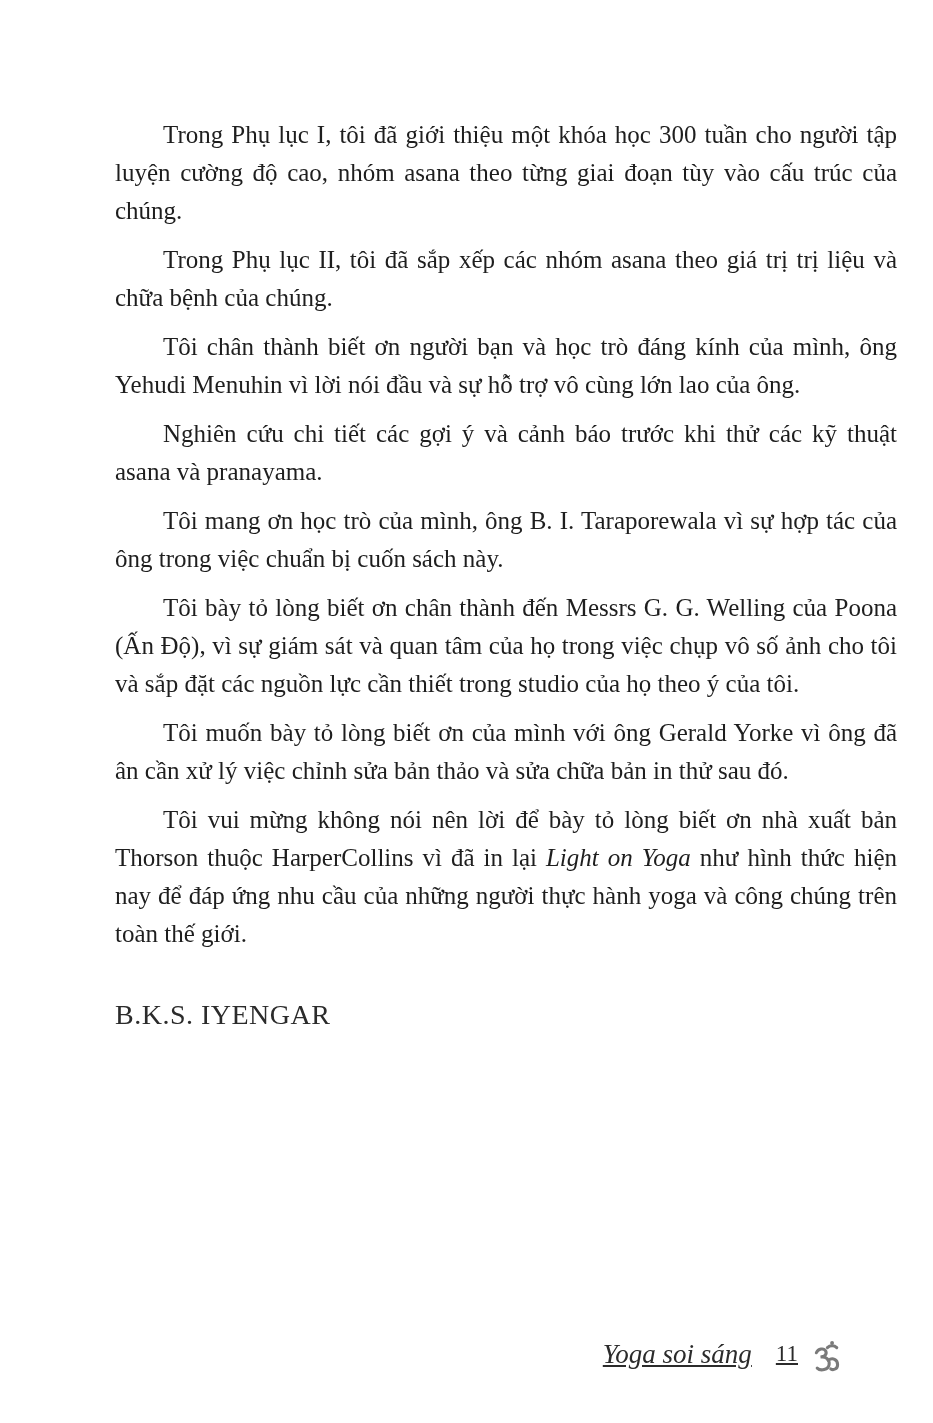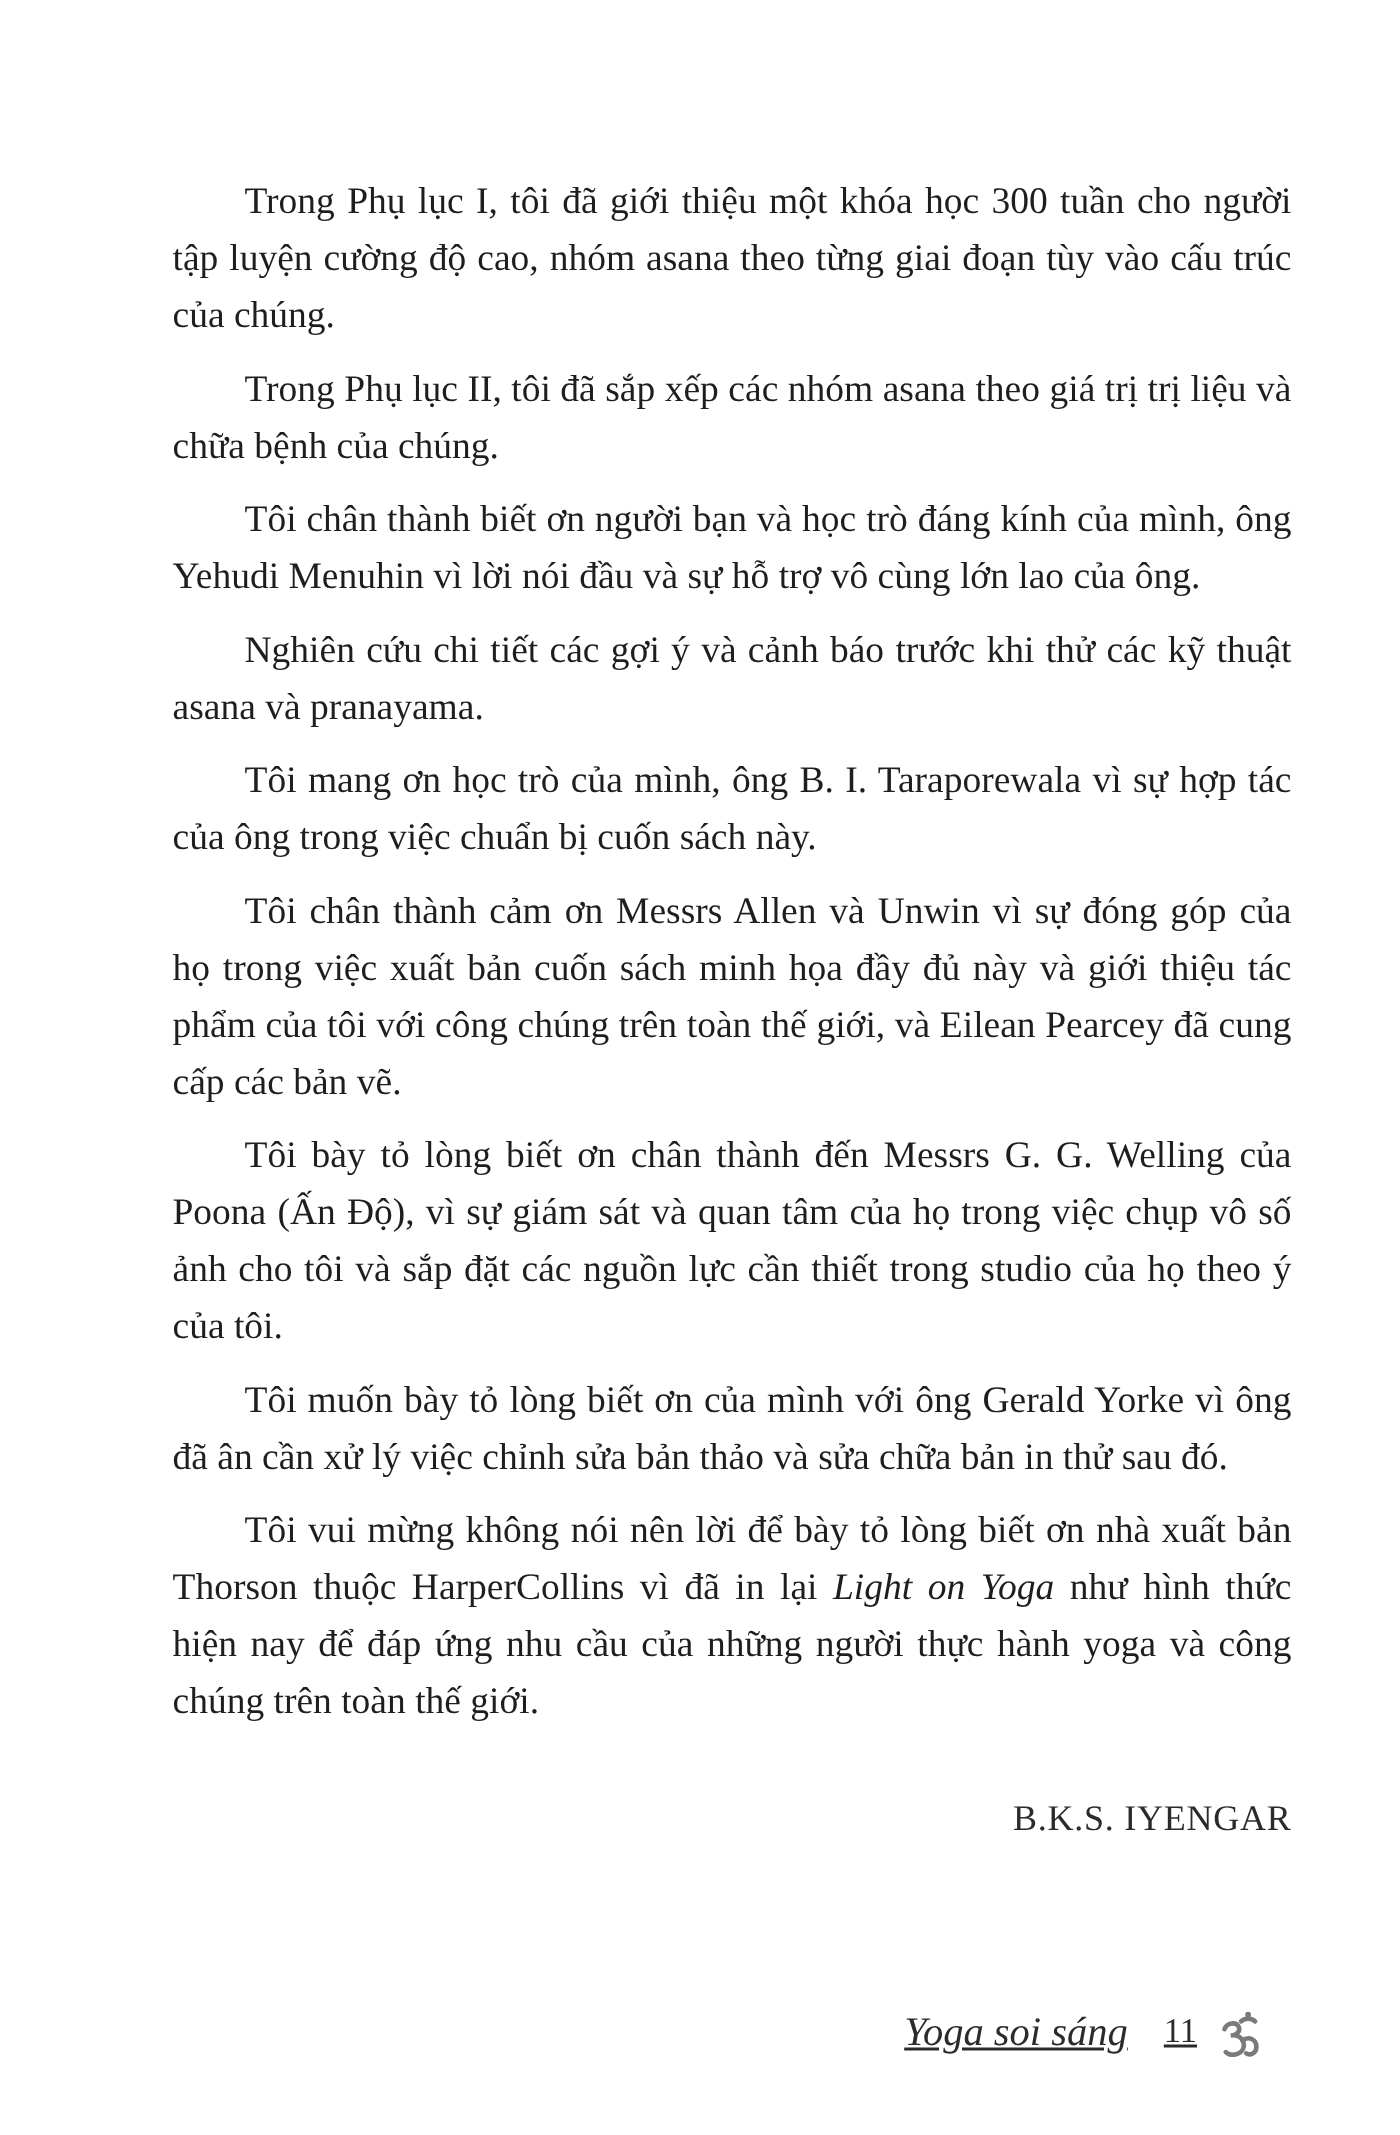--- a/index.html
+++ b/index.html
@@ -9,36 +9,35 @@
   }
   .page {
     position: relative;
     width: 933px;
     height: 1423px;
     background: #ffffff;
     overflow: hidden;
     font-family: "Liberation Serif", serif;
   }
   .body-text {
-    padding: 116px 72px 0 115px;
+    padding: 116px 36px 0 115px;
   }
   p.para {
     margin: 0 0 11px 0;
     font-size: 25px;
     line-height: 38px;
     color: #1e1e1e;
     text-align: justify;
     text-indent: 48px;
   }
   p.para em {
   }
   .signature {
     margin-top: 46px;
-    text-align: right;
-    font-size: 24px;
+    font-size: 28px;
     letter-spacing: 0.5px;
     color: #2b2b2b;
   }
   .footer {
     position: absolute;
     right: 92px;
     bottom: 52px;
     display: flex;
     align-items: flex-end;
     color: #2b2b2b;
@@ -68,21 +67,20 @@
 <body>
 
 <div class="page">
   <main class="body-text">
     <div id="paragraphs">
         <p class="para"><span>Trong Phụ lục I, tôi đã giới thiệu một khóa học 300 tuần cho người tập luyện cường độ cao, nhóm asana theo từng giai đoạn tùy vào cấu trúc của chúng.</span></p>
         <p class="para"><span>Trong Phụ lục II, tôi đã sắp xếp các nhóm asana theo giá trị trị liệu và chữa bệnh của chúng.</span></p>
         <p class="para"><span>Tôi chân thành biết ơn người bạn và học trò đáng kính của mình, ông Yehudi Menuhin vì lời nói đầu và sự hỗ trợ vô cùng lớn lao của ông.</span></p>
         <p class="para"><span>Nghiên cứu chi tiết các gợi ý và cảnh báo trước khi thử các kỹ thuật asana và pranayama.</span></p>
         <p class="para"><span>Tôi mang ơn học trò của mình, ông B. I. Taraporewala vì sự hợp tác của ông trong việc chuẩn bị cuốn sách này.</span></p>
-        <p class="para"><span>Tôi chân thành cảm ơn Messrs Allen và Unwin vì sự đóng góp của họ trong việc xuất bản cuốn sách minh họa đầy đủ này và giới thiệu tác phẩm của tôi với công chúng trên toàn thế giới, và Eilean Pearcey đã cung cấp các bản vẽ.</span></p>
         <p class="para"><span>Tôi bày tỏ lòng biết ơn chân thành đến Messrs G. G. Welling của Poona (Ấn Độ), vì sự giám sát và quan tâm của họ trong việc chụp vô số ảnh cho tôi và sắp đặt các nguồn lực cần thiết trong studio của họ theo ý của tôi.</span></p>
         <p class="para"><span>Tôi muốn bày tỏ lòng biết ơn của mình với ông Gerald Yorke vì ông đã ân cần xử lý việc chỉnh sửa bản thảo và sửa chữa bản in thử sau đó.</span></p>
         <p class="para"><span>Tôi vui mừng không nói nên lời để bày tỏ lòng biết ơn nhà xuất bản Thorson thuộc HarperCollins vì đã in lại </span><em>Light on Yoga</em><span> như hình thức hiện nay để đáp ứng nhu cầu của những người thực hành yoga và công chúng trên toàn thế giới.</span></p>
       </div>
     <div class="signature">B.K.S. IYENGAR</div>
   </main>
 
   <footer class="footer">
     <span class="book-title">Yoga soi sáng</span>
     <span class="page-num">11</span>

